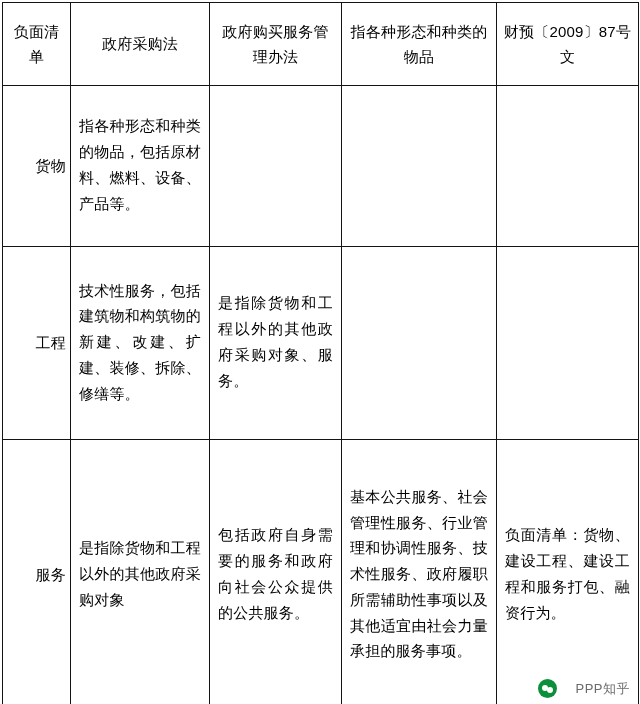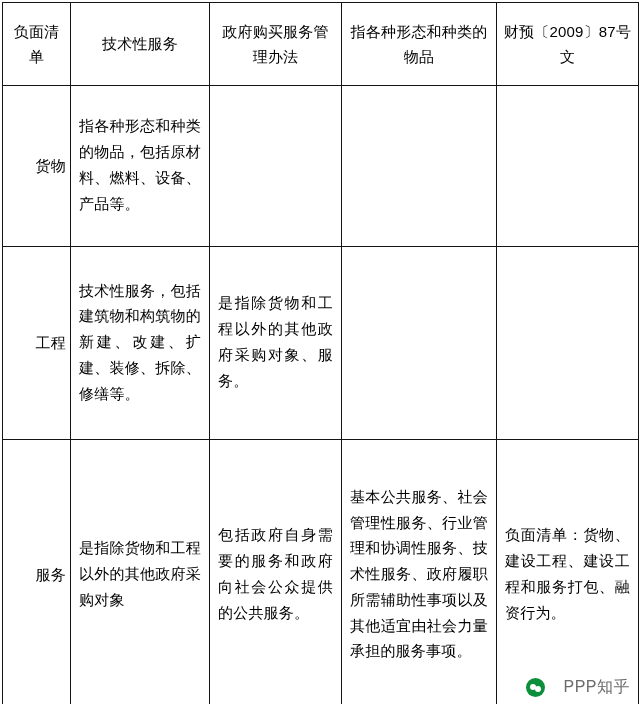--- a/index.html
+++ b/index.html
@@ -71,21 +71,21 @@
   tr.r-project td { height: 180px; }
   tr.r-service td { height: 258px; }
 
   .watermark {
     position: absolute;
     right: 10px;
     bottom: 8px;
     display: flex;
     align-items: center;
     gap: 18px;
-    font-size: 16px;
+    font-size: 13px;
     color: #6b6b6b;
   }
   .wm-logo {
     width: 19px;
     height: 19px;
     border-radius: 50%;
     background: #0b8f3a;
     position: relative;
     flex: 0 0 auto;
   }
@@ -123,21 +123,21 @@
     <colgroup>
       <col class="c0">
         <col class="c1">
         <col class="c2">
         <col class="c3">
         <col class="c4">
     </colgroup>
     <thead>
       <tr>
         <th class="hdr-obj">负面清单</th>
-        <th class="hdr-left">技术性服务</th>
+        <th class="hdr-left">政府采购法</th>
         <th class="hdr-left">政府购买服务管理办法</th>
         <th class="hdr-left">指各种形态和种类的物品</th>
         <th class="hdr-left">财预〔2009〕87号文</th>
       </tr>
     </thead>
     <tbody>
       <tr class="r-goods">
         <td class="rowlabel">货物</td>
         <td class="body-cell">指各种形态和种类的物品，包括原材料、燃料、设备、产品等。</td>
         <td class="body-cell"></td>

